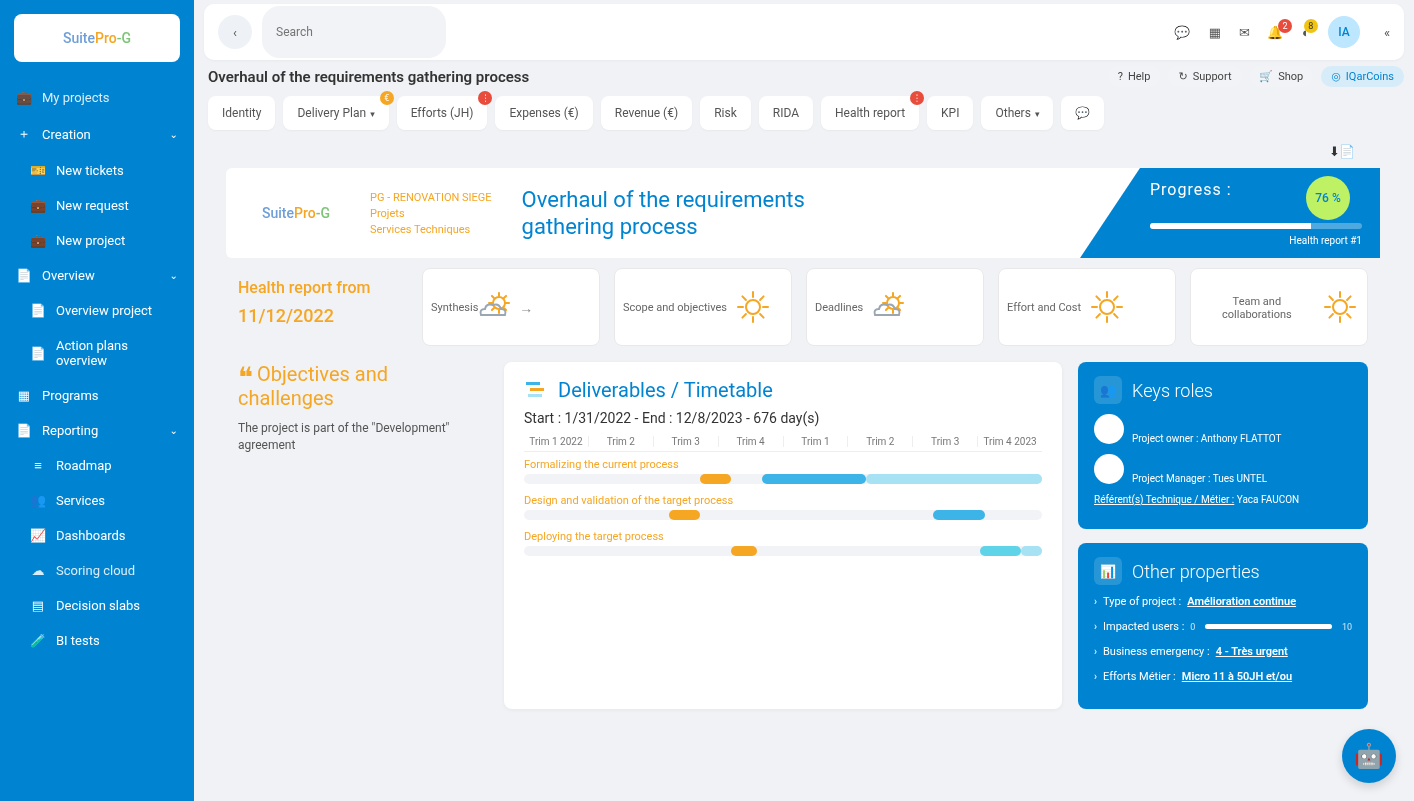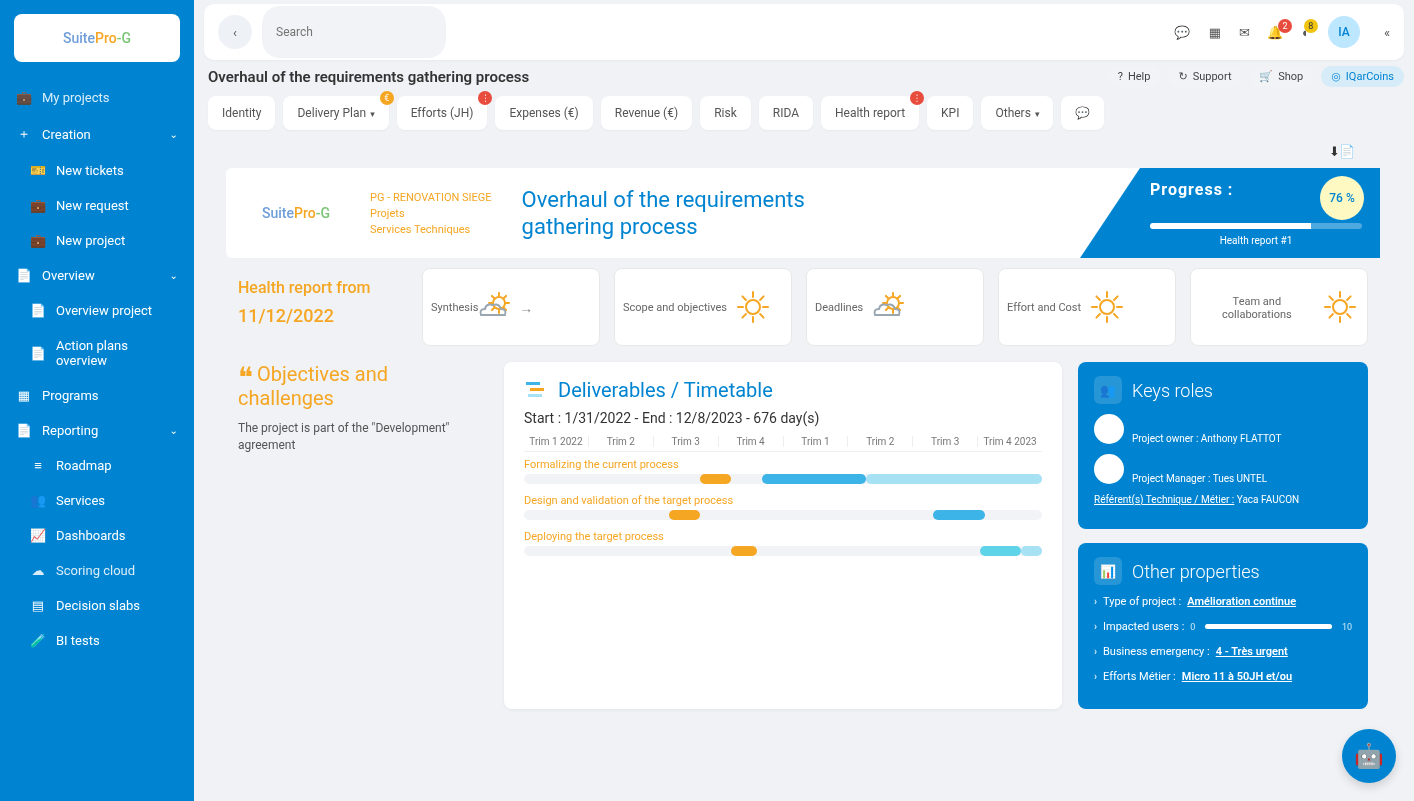--- a/index.html
+++ b/index.html
@@ -46,25 +46,25 @@
   
   .content { position: fixed; left: 208px; right: 10px; top: 140px; bottom: 0; overflow-y: auto; padding-right: 6px; }
   .dl-icon { position: absolute; right: 48px; top: 4px; cursor: pointer; color: #333; }
 
   
   .banner { position: relative; background: #fff; border-radius: 6px; margin: 28px 18px 10px; padding: 16px 20px; display: flex; align-items: center; min-height: 90px; }
   .banner-logo { width: 100px; font-size: 12px; font-weight: 500; text-align: center; margin-right: 24px; }
   .banner-meta { display: flex; flex-direction: column; gap: 3px; font-size: 11px; color: #f5a623; margin-right: 30px; }
   .banner-title { font-size: 22px; font-weight: 400; color: #0084d1; max-width: 360px; line-height: 1.25; }
   .banner-right { position: absolute; right: 0; top: 0; bottom: 0; width: 300px; background: #0084d1; color: #fff; clip-path: polygon(60px 0, 100% 0, 100% 100%, 0 100%); display: flex; flex-direction: column; justify-content: center; padding-left: 70px; padding-right: 18px; }
-  .progress-label { font-size: 16px; font-weight: 700; letter-spacing: 1px; margin-bottom: 24px; }
+  .progress-label { font-size: 16px; font-weight: 400; letter-spacing: 1px; margin-bottom: 24px; }
   .progress-bar { height: 6px; background: rgba(255,255,255,.3); border-radius: 3px; overflow: hidden; margin-bottom: 6px; }
   .progress-fill { height: 100%; background: #fff; }
-  .progress-pct-circle { position: absolute; right: 16px; top: 8px; width: 44px; height: 44px; background: #fef9c3; border-radius: 50%; display: flex; align-items: center; justify-content: center; color: #0084d1; font-size: 12px; font-weight: 500; }
-  .hr-caption { font-size: 10px; text-align: center; }
+  .progress-pct-circle { position: absolute; right: 30px; top: 8px; width: 44px; height: 44px; background: #bef264; border-radius: 50%; display: flex; align-items: center; justify-content: center; color: #0084d1; font-size: 12px; font-weight: 500; }
+  .hr-caption { font-size: 10px; text-align: right; }
 
   
   .health-row { display: flex; gap: 14px; margin: 8px 30px 16px; align-items: stretch; }
   .hr-from { width: 170px; padding: 10px 0; }
   .hr-from-title { color: #f5a623; font-size: 16px; font-weight: 500; }
   .hr-from-date { color: #f5a623; font-size: 18px; font-weight: 500; margin-top: 8px; }
   .health-card { flex: 1; background: #fff; border: 1px solid #e8e8e8; border-radius: 8px; padding: 10px 8px 8px; text-align: center; display: flex; flex-direction: row; align-items: center; gap: 6px; min-height: 78px; }
   .health-card .label { font-size: 11px; color: #666; line-height: 1.2; min-height: 26px; display: flex; align-items: center; }
   .weather { width: 40px; height: 32px; display: flex; align-items: center; justify-content: center; }
   .sun-icon svg circle { fill: none; stroke: #f5a623; stroke-width: 2; }

